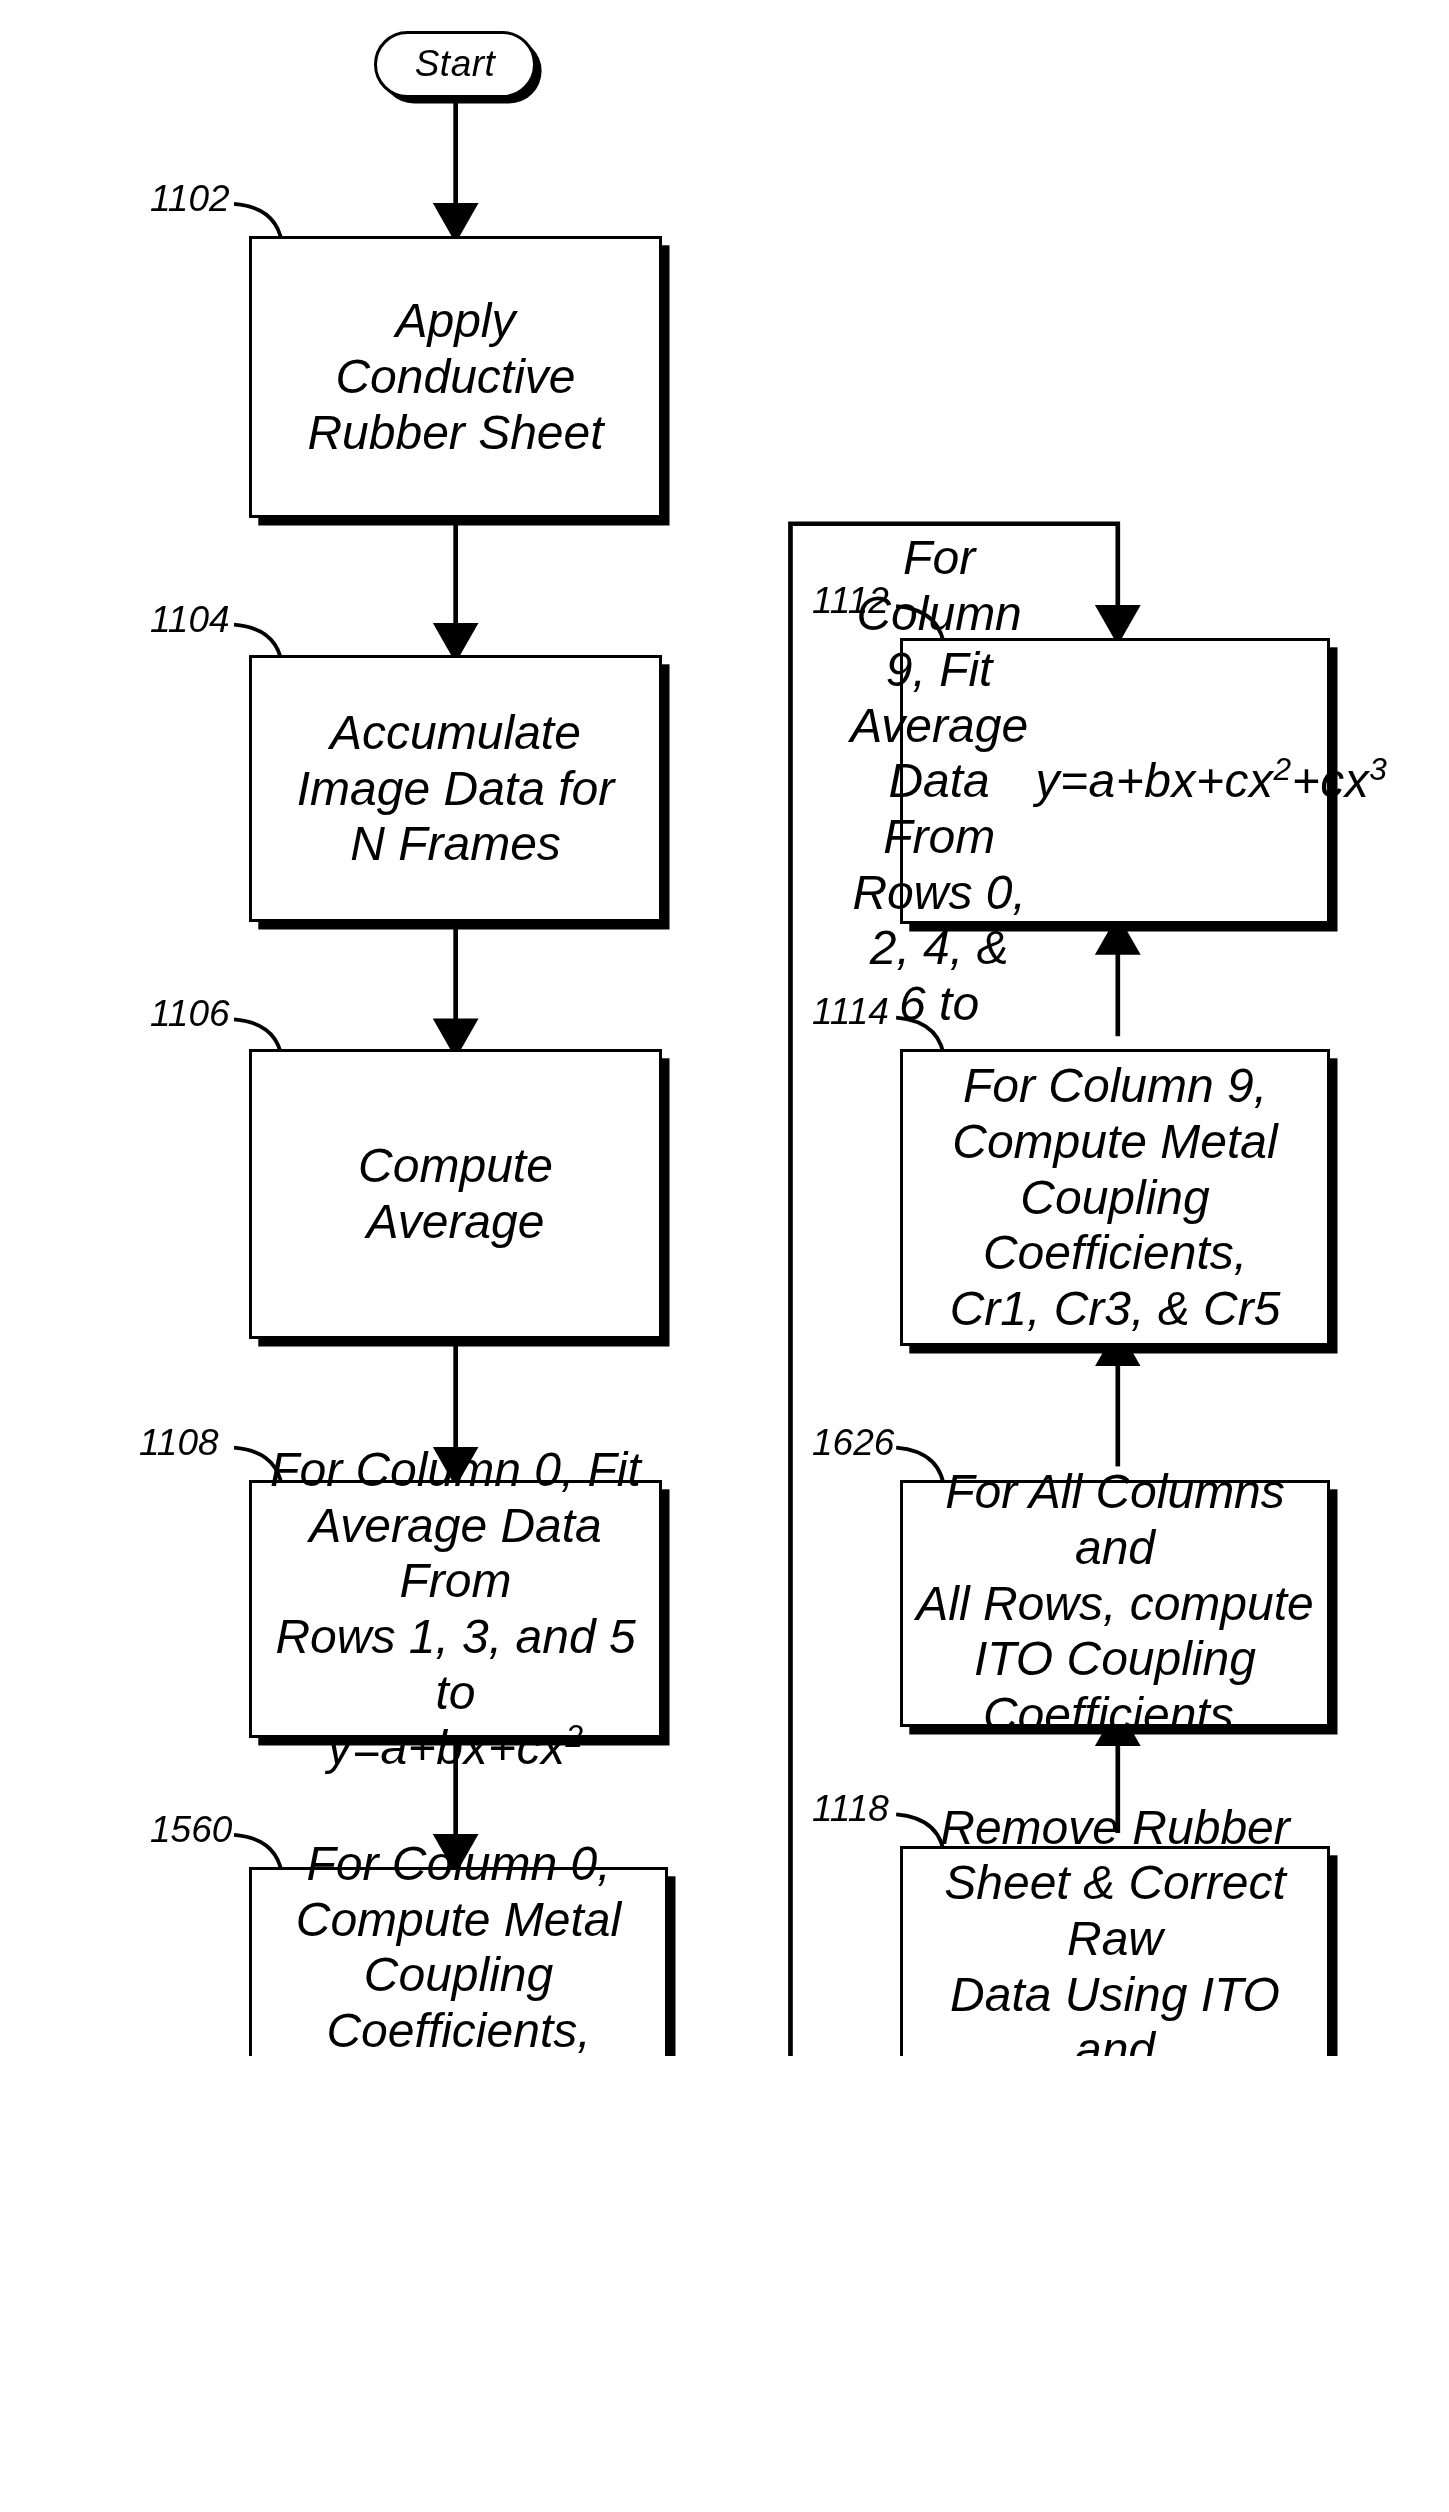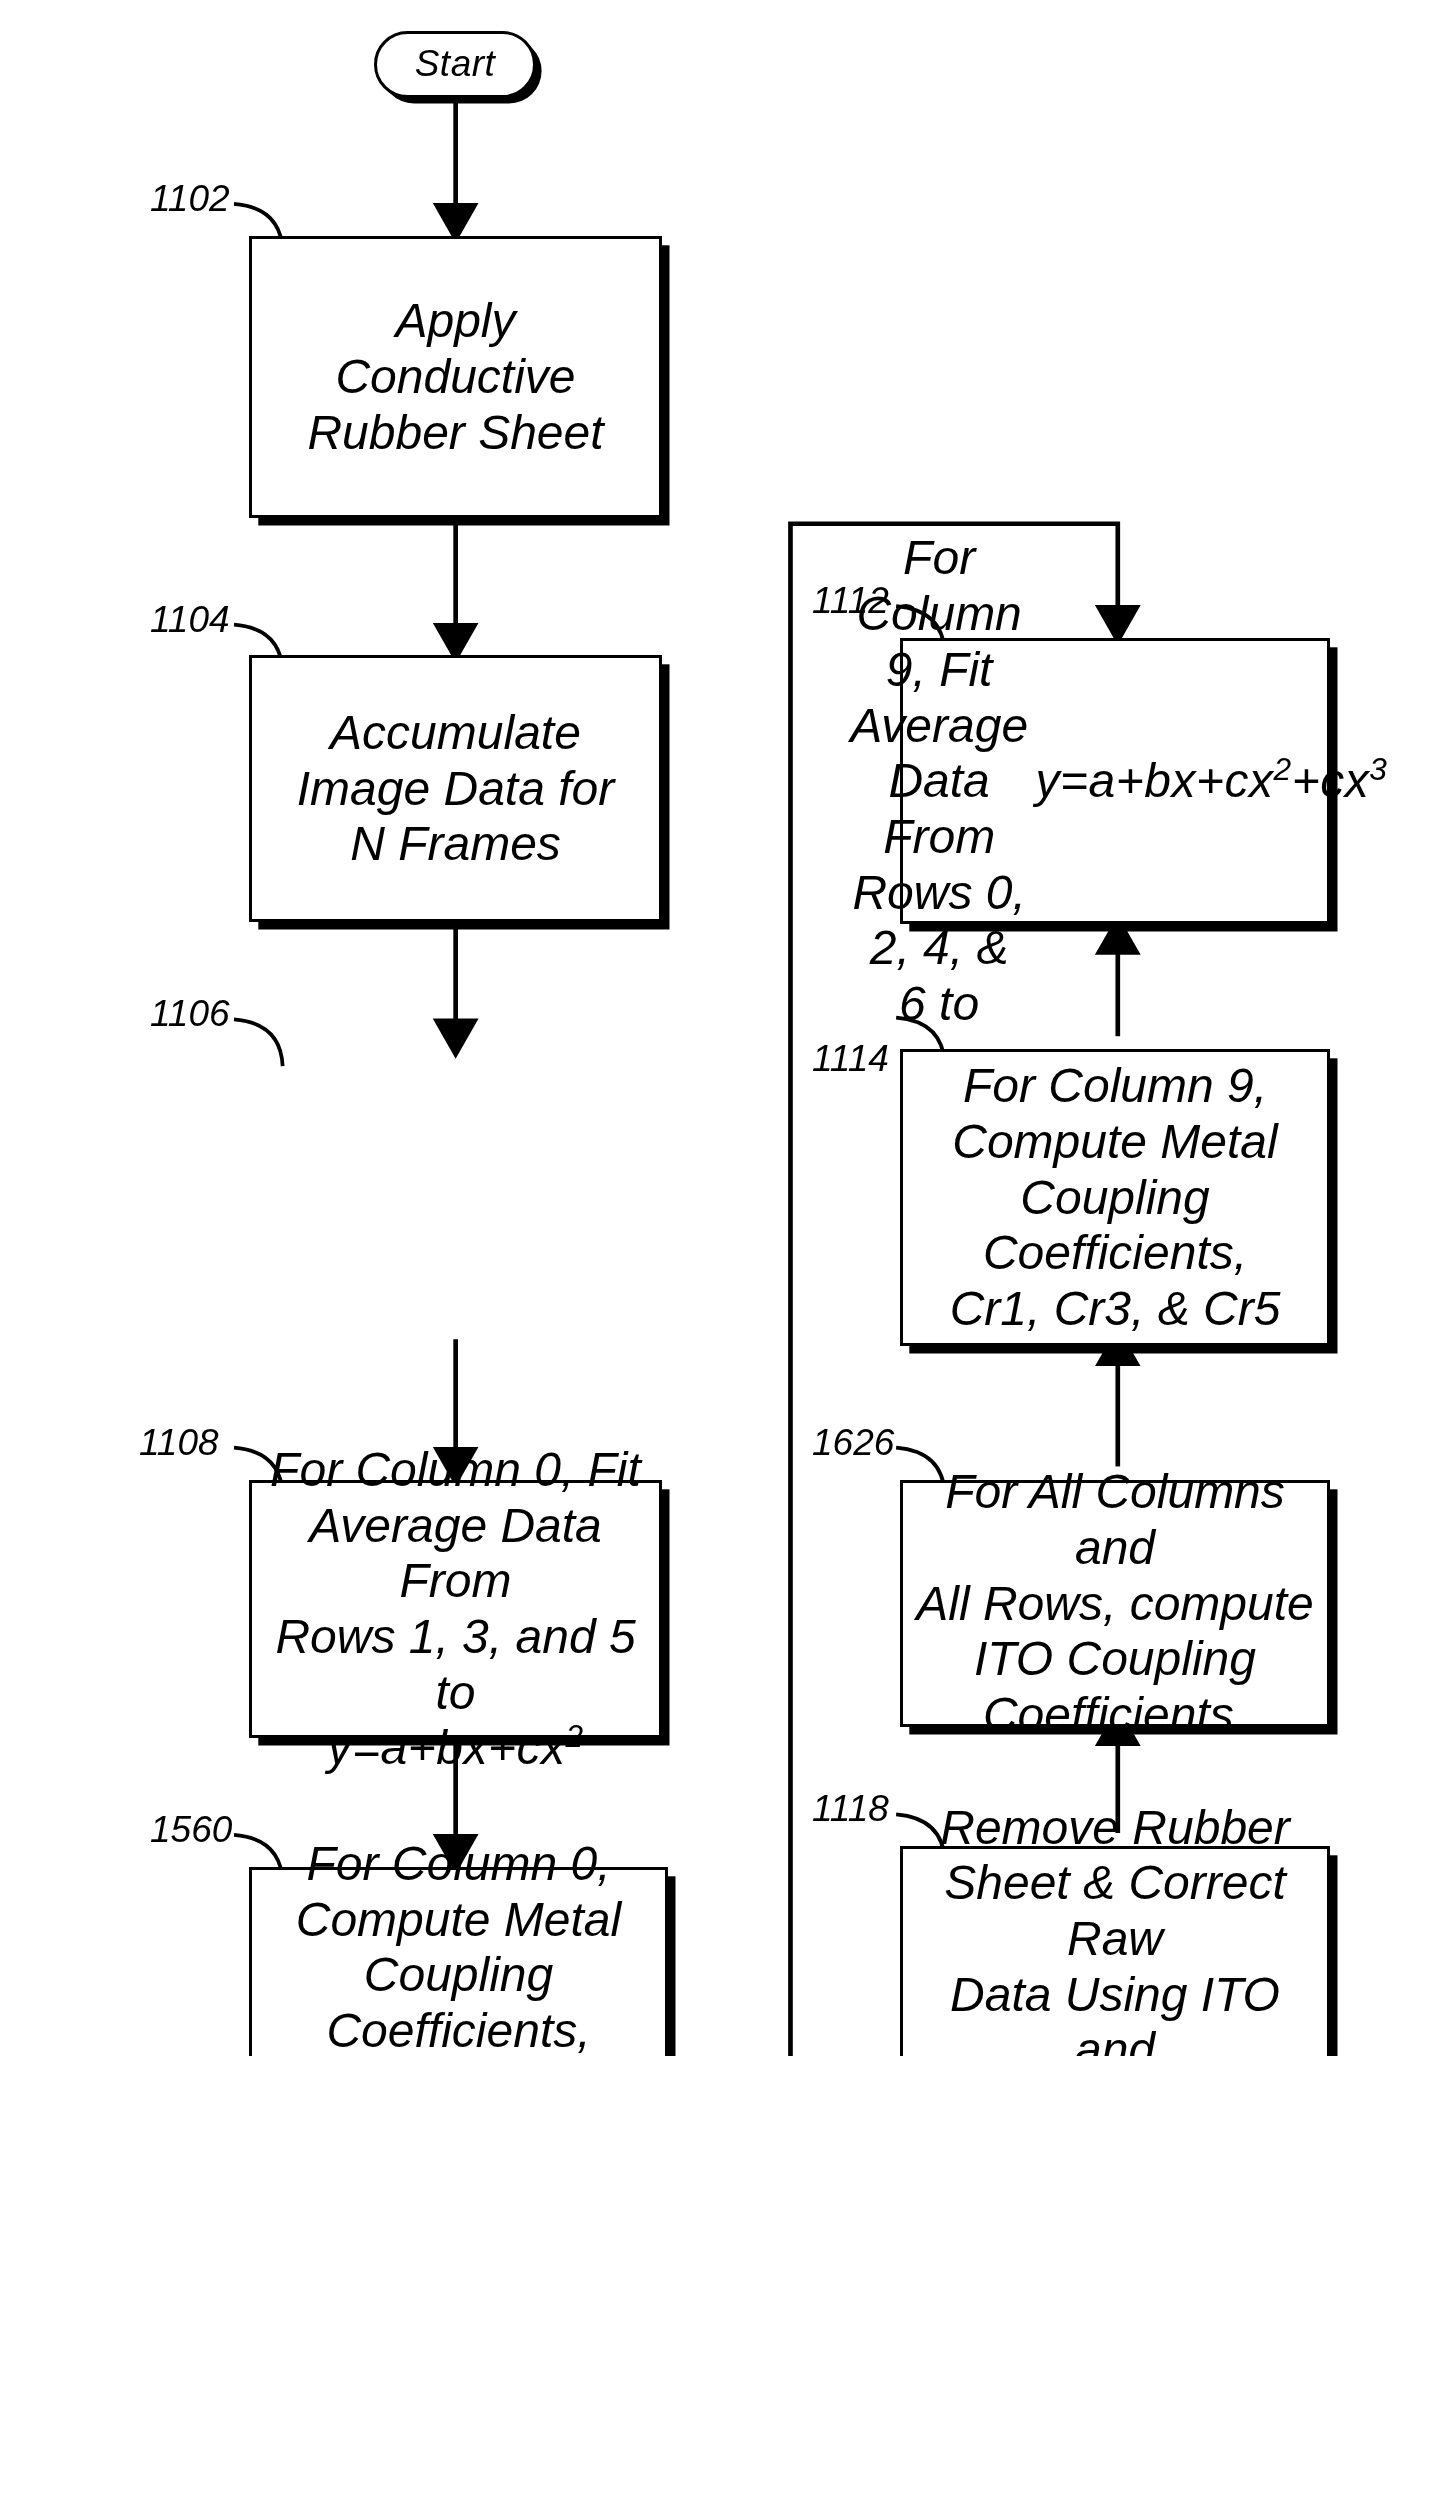--- a/index.html
+++ b/index.html
@@ -131,20 +131,24 @@
 Conductive
 Rubber Sheet</span>
   </div>
 
   <div class="node proc" style="left:249px; top:655px; width:413px; height:267px;">
     <span class="txt">Accumulate
 Image Data for
 N Frames</span>
   </div>
 
+  <div class="node proc" style="left:249px; top:1049px; width:413px; height:290px;">
+    <span class="txt">Compute
+Average</span>
+  </div>
 
   <div class="node proc" style="left:249px; top:1480px; width:413px; height:258px; flex-direction:column; justify-content:center;">
     <span class="txt">For Column 0, Fit
 Average Data From
 Rows 1, 3, and 5 to</span>
     <span class="formula">
       <span>y=a+bx+cx</span><sup>2</sup>
     </span>
   </div>
 
@@ -197,21 +201,21 @@
   </div>
   <div class="ref" style="left:139px; top:1422px;">
     <span>1108</span>
   </div>
   <div class="ref" style="left:150px; top:1809px;">
     <span>1560</span>
   </div>
   <div class="ref" style="left:812px; top:580px;">
     <span>1112</span>
   </div>
-  <div class="ref" style="left:812px; top:991px;margin-top:47px;">
+  <div class="ref" style="left:812px; top:991px;">
     <span>1114</span>
   </div>
   <div class="ref" style="left:812px; top:1422px;">
     <span>1626</span>
   </div>
   <div class="ref" style="left:812px; top:1788px;">
     <span>1118</span>
   </div>
 
 </div>

